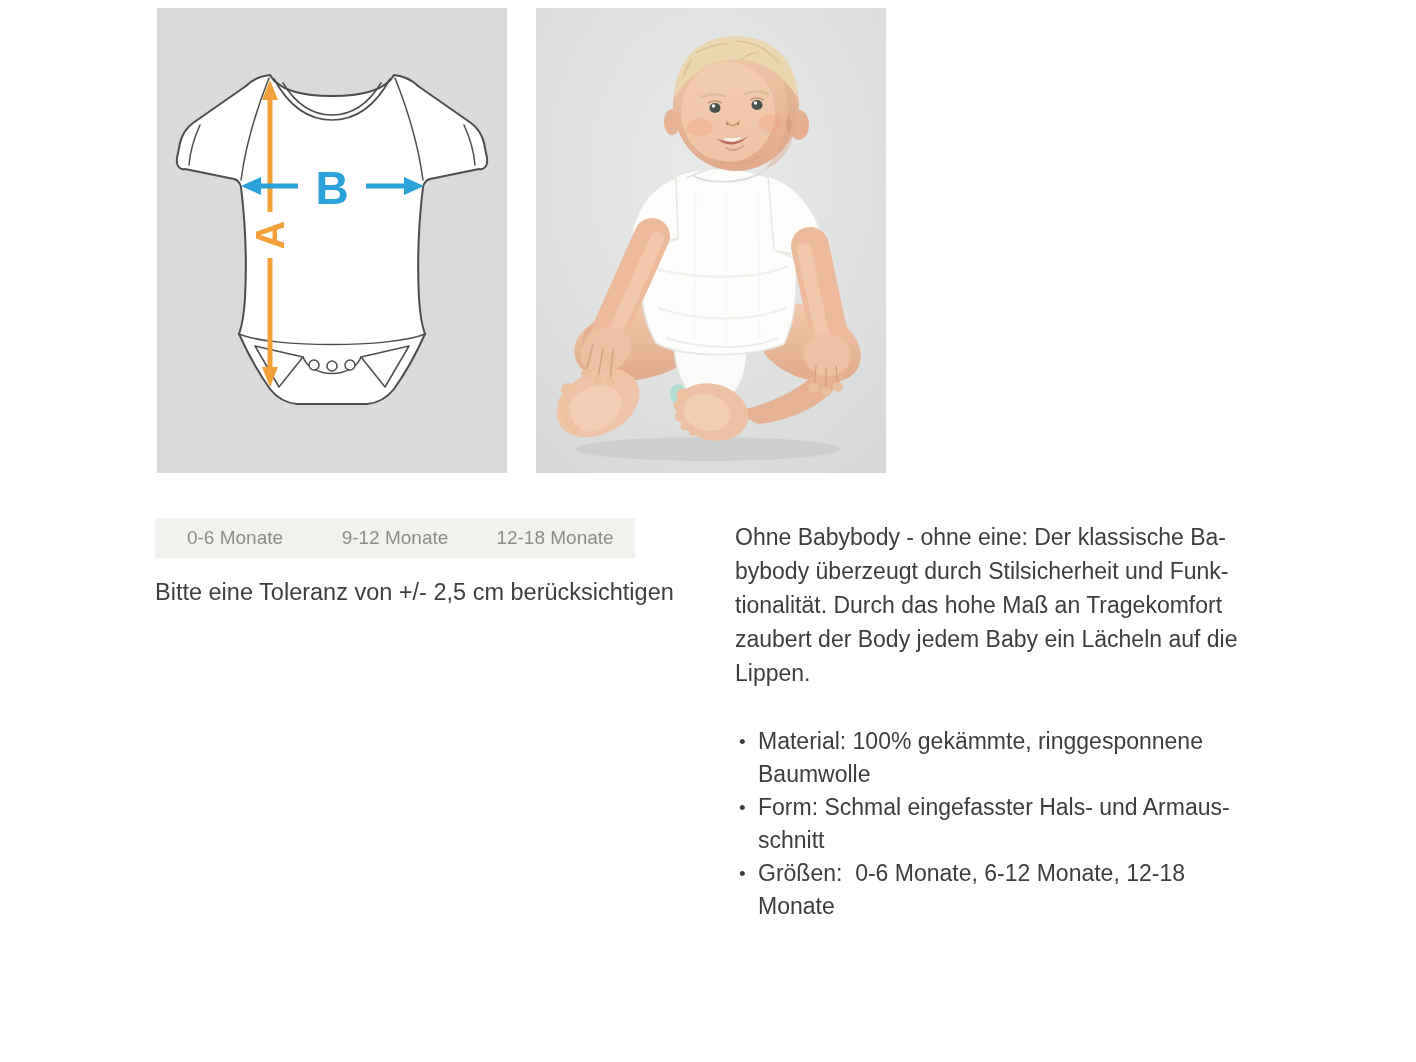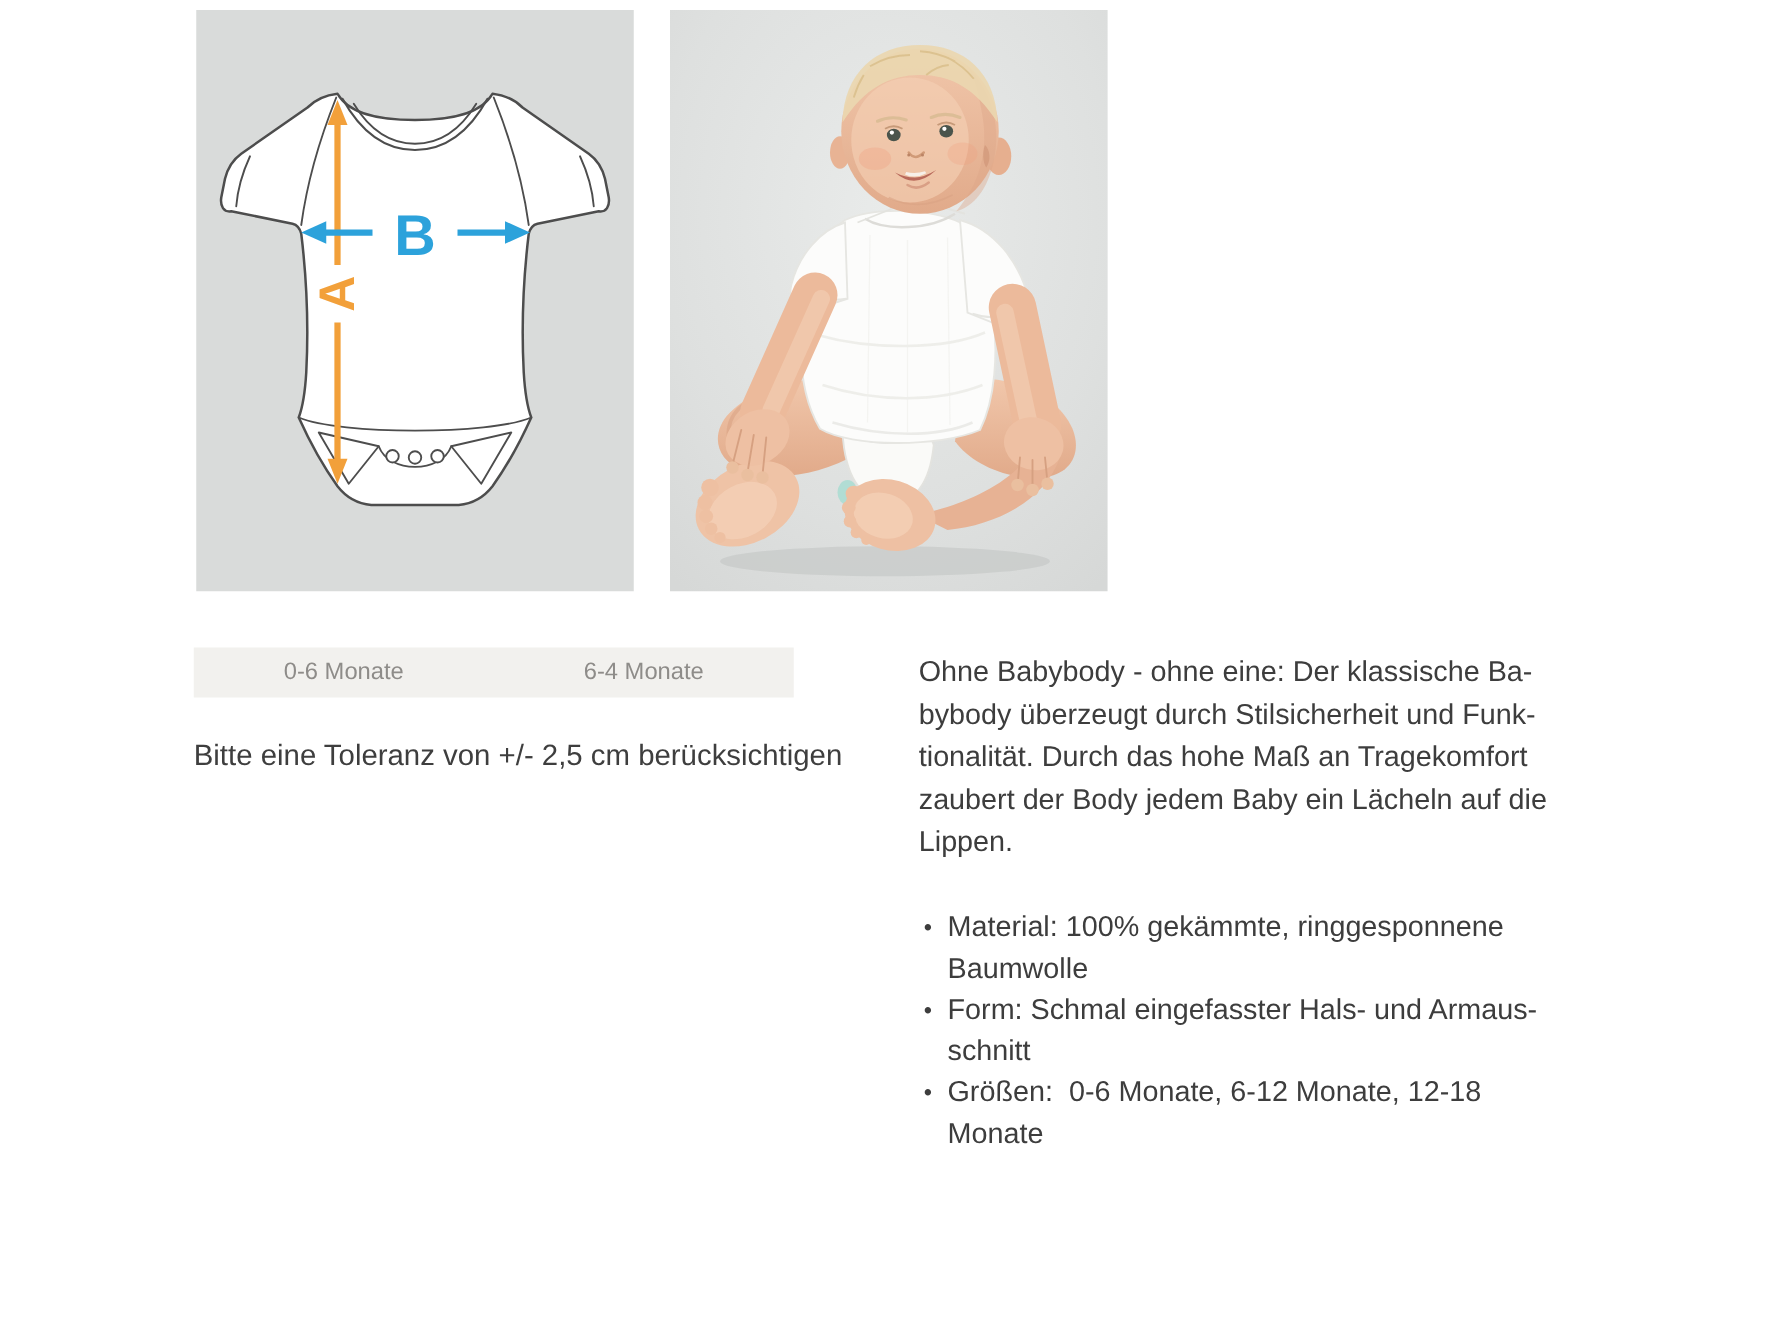--- a/index.html
+++ b/index.html
@@ -14,21 +14,21 @@
   .tabs{
     position:absolute;left:155px;top:518px;width:480px;height:40px;
     background:#f2f1ee;display:flex;align-items:stretch;
   }
   .tab{
     flex:1;display:flex;align-items:center;justify-content:center;
     font-size:19px;color:#8e8c89;cursor:pointer;user-select:none;
   }
   .tolerance{
     position:absolute;left:155px;top:579px;width:620px;
-    font-size:23.5px;color:#3e3e3e;white-space:nowrap;margin-top:12px;
+    font-size:23.5px;color:#3e3e3e;white-space:nowrap;
   }
   .desc{
     position:absolute;left:735px;top:520px;width:528px;
     font-size:23px;line-height:34px;color:#3d3d3d;
   }
   .desc p{margin:0;hyphens:manual;}
   .features{
     list-style:none;margin:35px 0 0 0;padding:0;line-height:33px;hyphens:manual;
   }
   .features li{position:relative;padding-left:23px;}
@@ -190,21 +190,22 @@
           <ellipse cx="164" cy="119" rx="13" ry="9" fill="#ef9f7f" opacity="0.33"></ellipse>
           <ellipse cx="234" cy="115" rx="12" ry="9" fill="#ef9f7f" opacity="0.28"></ellipse>
           <path d="M 175,150 Q 199,162 226,148" fill="none" stroke="#d8a384" stroke-width="1.5" opacity="0.55"></path>
         </g>
       </g>
     </svg>
   </div>
 
   <div class="tabs">
     <div class="tab">0-6 Monate</div>
-    <div class="tab">6-4 Monate</div>
+    <div class="tab">9-12 Monate</div>
+    <div class="tab">12-18 Monate</div>
   </div>
 
   <div class="tolerance">Bitte eine Toleranz von +/- 2,5 cm berücksichtigen</div>
 
   <div class="desc">
     <p>Ohne Babybody - ohne eine: Der klassische Ba­bybody überzeugt durch Stilsicherheit und Funk­tionalität. Durch das hohe Maß an Tragekomfort zaubert der Body jedem Baby ein Lächeln auf die Lippen.</p>
     <ul class="features">
       <li>Material: 100% gekämmte, ringgesponnene Baumwolle</li>
       <li>Form: Schmal eingefasster Hals- und Armaus­schnitt</li>
       <li>Größen: &nbsp;0-6 Monate, 6-12 Monate, 12-18 Monate</li>

